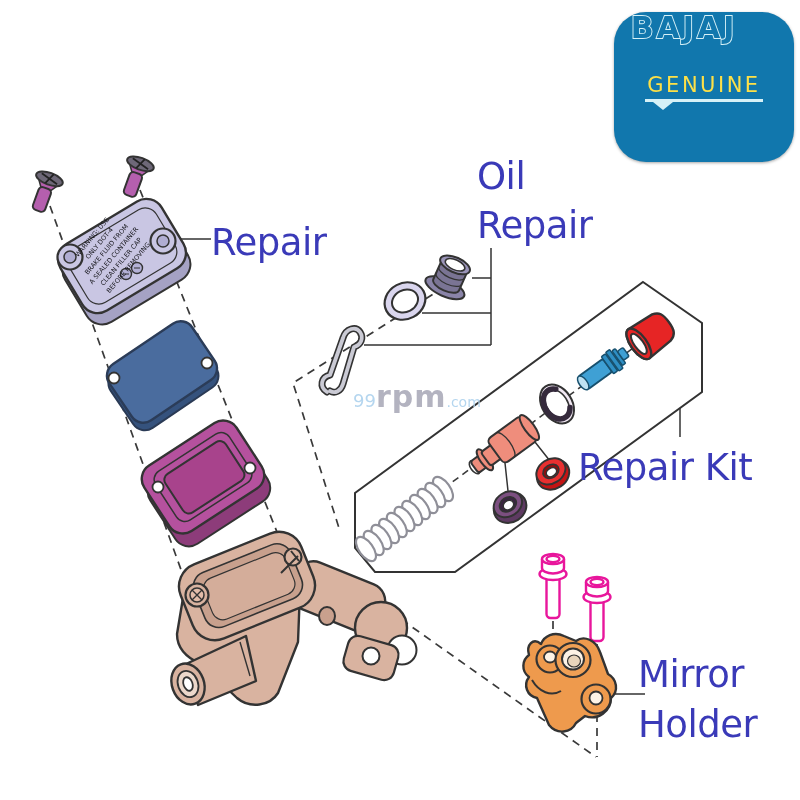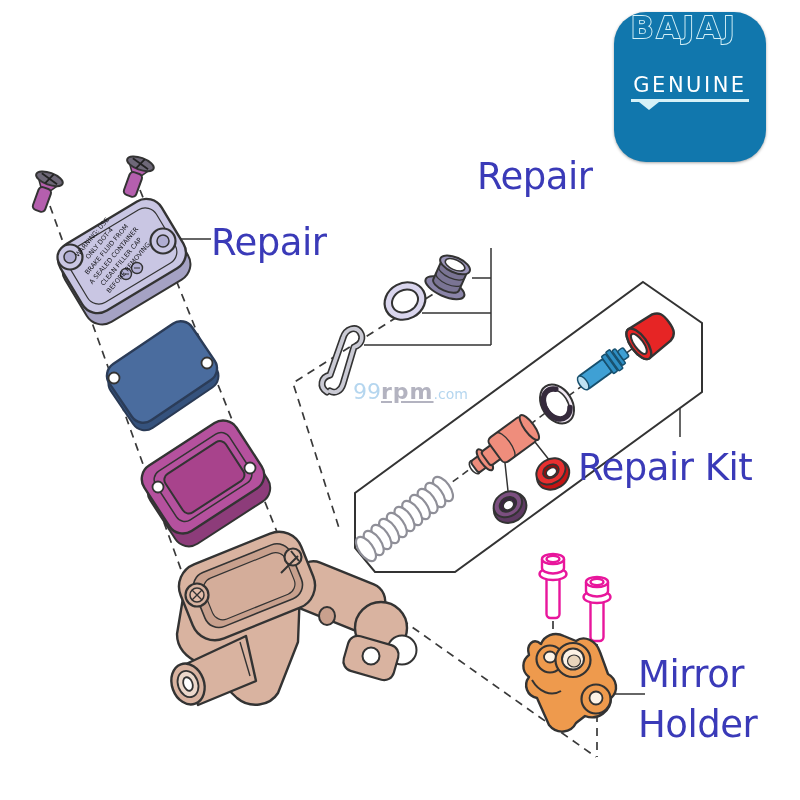--- a/index.html
+++ b/index.html
@@ -1,26 +1,26 @@
 <!DOCTYPE html>
 <html><head>
 <meta charset="utf-8">
 <style>
   html,body{margin:0;padding:0;background:#ffffff;font-family:"DejaVu Sans",sans-serif;}
   .stage{position:relative;width:800px;height:800px;background:#ffffff;overflow:hidden;}
   .stage svg{position:absolute;left:0;top:0;}
   .lbl{position:absolute;color:#3a3ab8;font-size:37px;line-height:48px;letter-spacing:-0.5px;white-space:nowrap;}
   .lbl.two{line-height:49px;}
   .watermark{position:absolute;white-space:nowrap;}
-  .wm-light{color:#b5d6ef;font-size:22px;}
-  .wm-mid{color:#b3b3c0;font-size:22px;font-weight:bold;letter-spacing:1px;text-decoration:underline;}
+  .wm-light{color:#b5d6ef;font-size:18px;}
+  .wm-mid{color:#b3b3c0;font-size:30px;font-weight:bold;letter-spacing:1px;}
   .wm-small{font-size:14px;}
-  .logo{position:absolute;left:614px;top:12px;width:152px;height:150px;background:#1177ad;border-radius:32px;
+  .logo{position:absolute;left:614px;top:12px;width:180px;height:150px;background:#1177ad;border-radius:32px;
         display:flex;flex-direction:column;align-items:center;justify-content:center;box-shadow:0 1px 3px rgba(0,0,0,.35);}
-  .logo-genuine{color:#ffffff;font-size:21px;letter-spacing:2.5px;margin-top:0;}
+  .logo-genuine{color:#fde047;font-size:21px;letter-spacing:2.5px;margin-top:0;}
   .logo-parts{color:#ffffff;font-size:34px;font-weight:bold;letter-spacing:1px;margin-top:-7px;}
   .logo-underline{width:118px;height:3px;background:#d6f1f7;margin-top:2px;position:relative;}
   .logo-arrow{position:absolute;left:8px;top:3px;width:0;height:0;border-left:10px solid transparent;border-right:10px solid transparent;border-top:8px solid #d6f1f7;}
 </style>
 </head>
 <body>
 
 <div class="stage">
 
 <svg width="800" height="800" viewBox="0 0 800 800">
@@ -233,20 +233,21 @@
     <ellipse cx="573" cy="660" rx="17.5" ry="17" fill="#f0a055" stroke-width="2.2"></ellipse>
     <ellipse cx="573" cy="659" rx="11" ry="10.5" fill="#fdf3e6" stroke-width="2"></ellipse>
     <ellipse cx="574" cy="661" rx="6.5" ry="6" fill="#e8d5bc" stroke-width="1.2"></ellipse>
     <circle cx="596" cy="699" r="14.5" stroke-width="2.2"></circle>
     <circle cx="596" cy="698" r="6.5" fill="#fdf3e6" stroke-width="1.8"></circle>
   </g>
 </svg>
 
 <div class="lbl" style="left:211px;top:219px;">Repair</div>
 <div class="lbl two" style="left:477px;top:152px;">
+  <div>Oil</div>
   <div>Repair</div>
 </div>
 <div class="lbl" style="left:578px;top:444px;">Repair Kit</div>
 <div class="lbl two" style="left:638px;top:650px;line-height:50px;">
   <div>Mirror</div>
   <div>Holder</div>
 </div>
 
 <div class="watermark" style="left:353px;top:379px;">
   <span class="wm-light">99</span><span class="wm-mid">rpm</span><span class="wm-light wm-small">.com</span>

